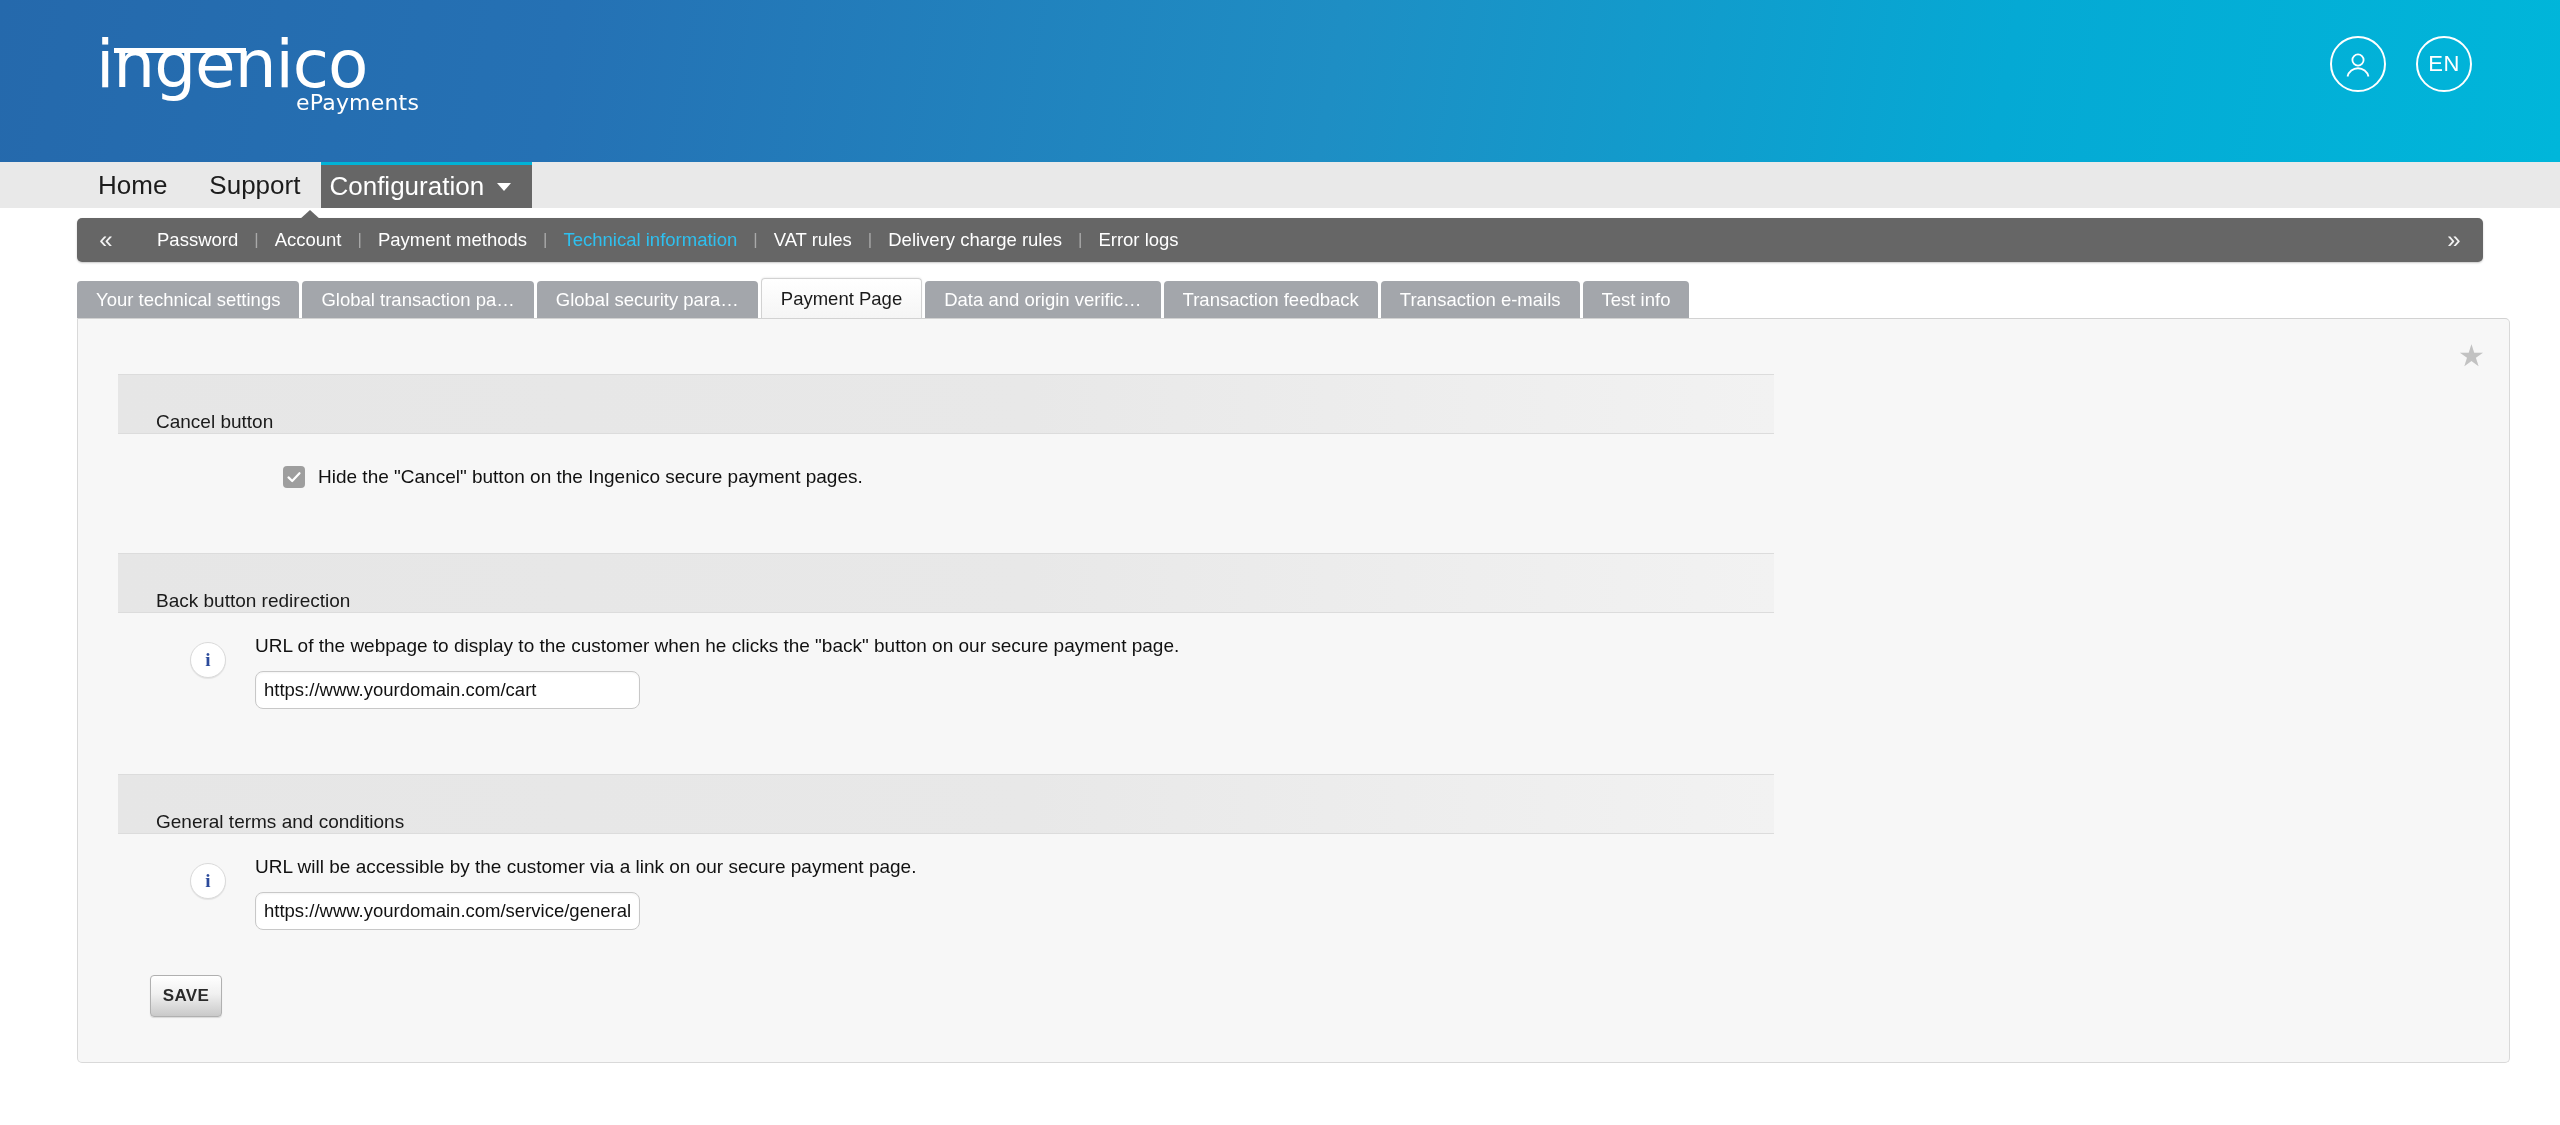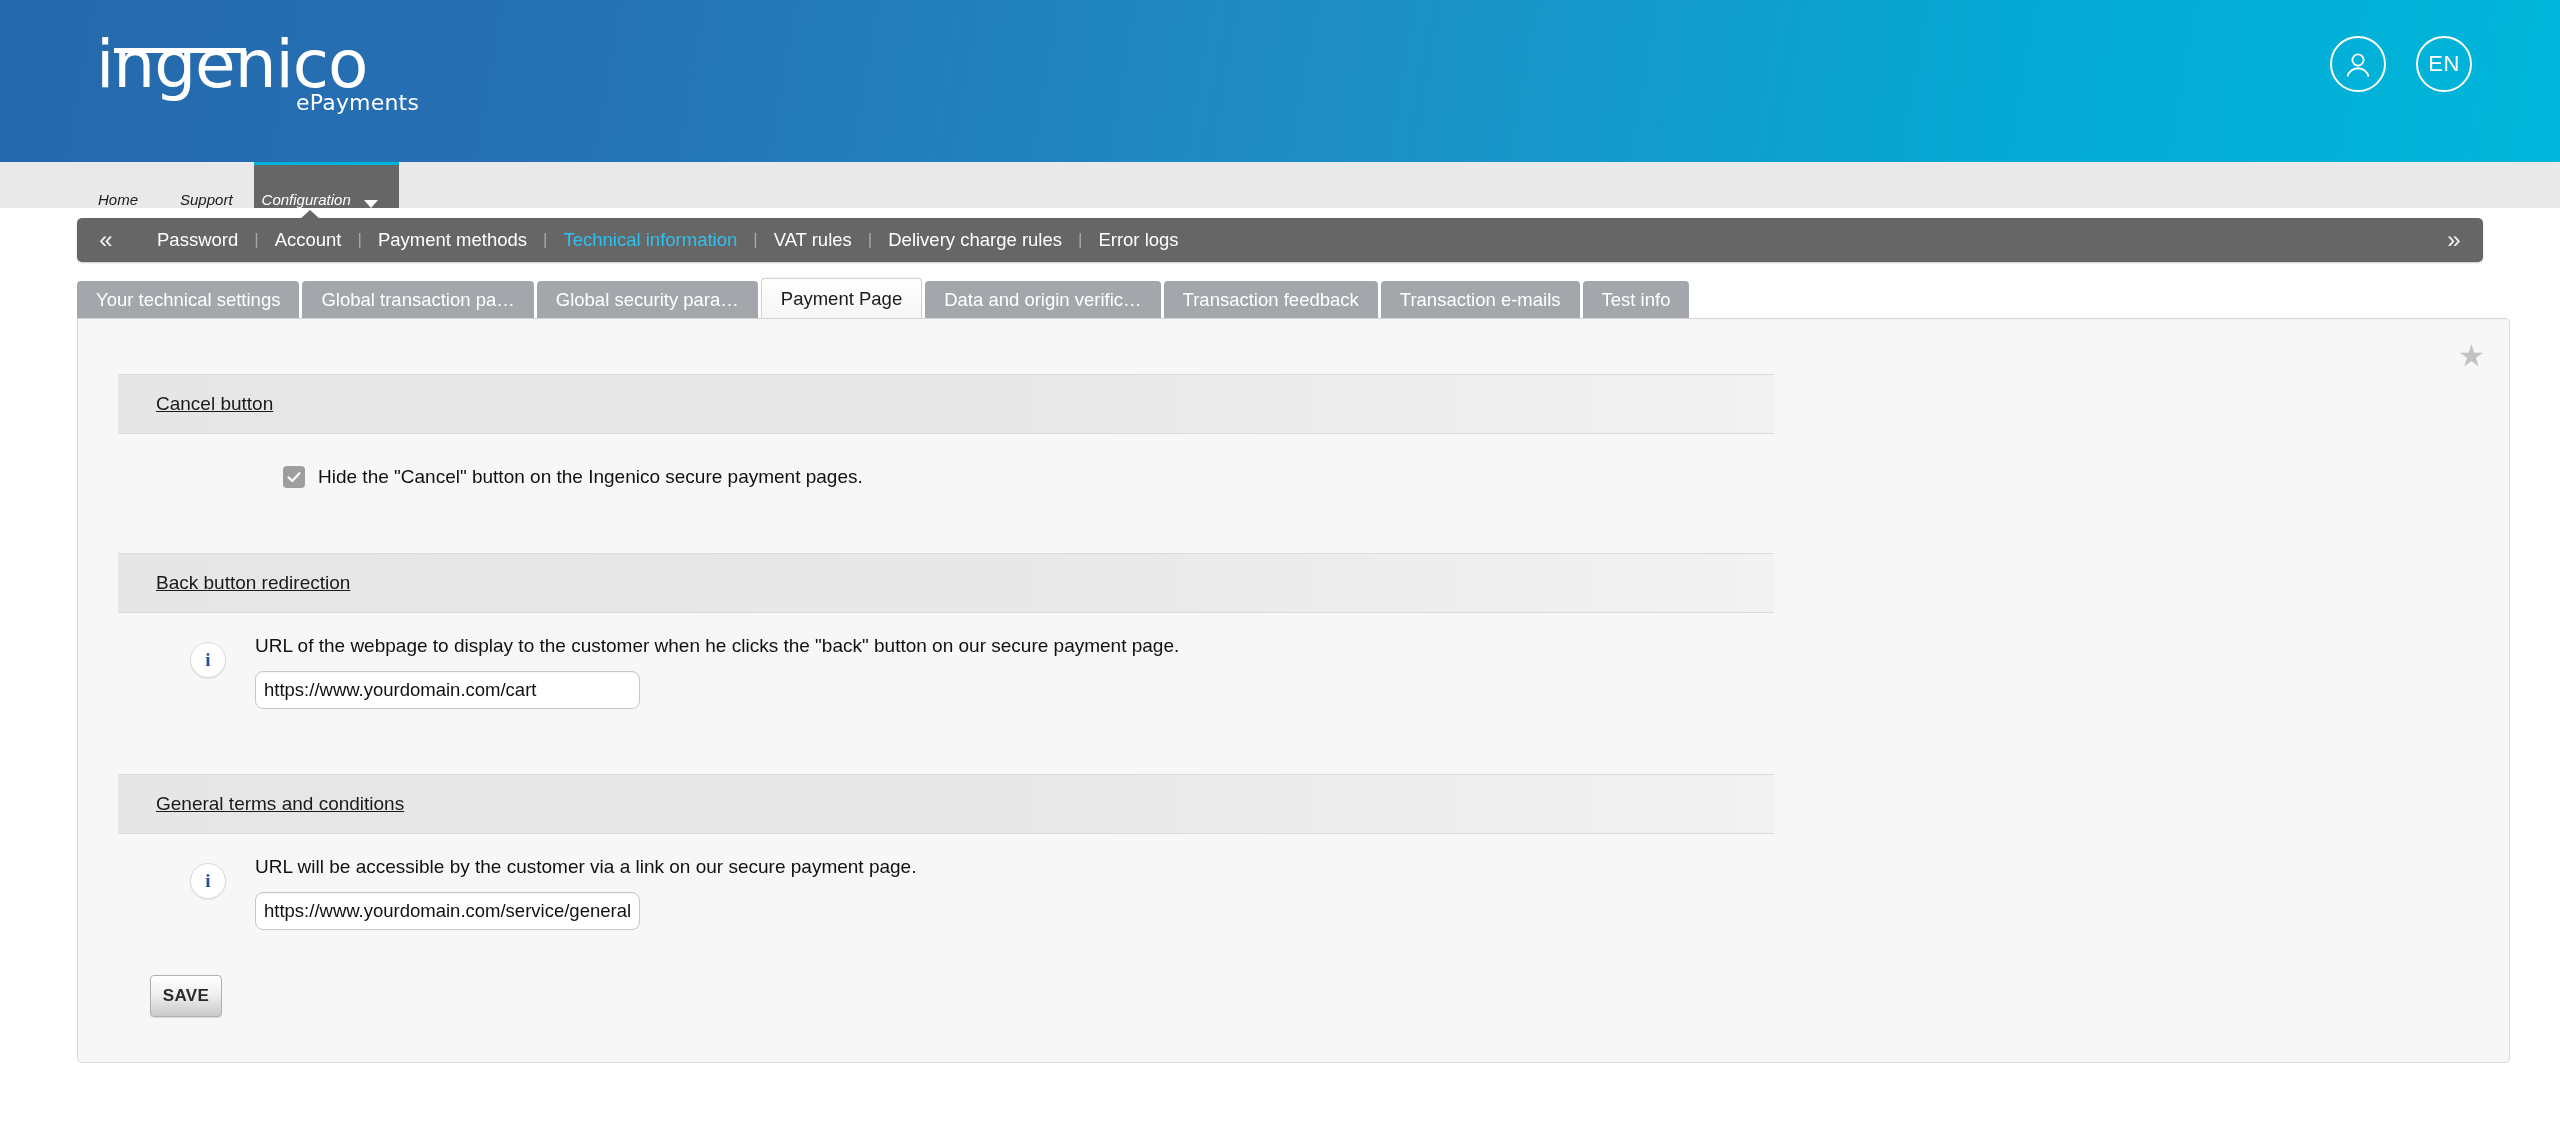--- a/index.html
+++ b/index.html
@@ -71,27 +71,26 @@
   
   .mainnav {
     height: 46px;
     background: #e9e9e9;
     display: flex;
     align-items: stretch;
     padding-left: 77px;
     position: relative;
   }
   .mainnav-item {
-    display: flex; align-items: flex-end;
+    display: flex; align-items: center;
     padding: 0 21px;
-    font-size: 15px;
+    font-size: 26px;
     color: #1c1c1c;
     cursor: pointer;
     white-space: nowrap;
-    font-style: italic;
   }
   .mainnav-item.active {
     background: #666666;
     color: #ffffff;
     border-top: 3px solid #00b3d7;
     position: relative;
     padding-left: 8px;
   }
   .caret-down {
     display: inline-block;
@@ -214,25 +213,24 @@
     cursor: pointer;
   }
   .section-head {
     margin: 0 0 0 40px;
     width: 1656px;
     height: 60px;
     background: linear-gradient(to right, #e6e6e6 0%, #e8e8e8 55%, #f2f2f2 100%);
     border-top: 1px solid #dcdcdc;
     border-bottom: 1px solid #dcdcdc;
     display: flex;
-    align-items: center;
+    align-items: flex-end;
     padding-left: 38px;
     font-size: 19px;
     color: #1a1a1a;
-    text-decoration: underline;
   }
   .sec1 { margin-top: 55px; }
   .sec2 { margin-top: 65px; }
   .sec3 { margin-top: 65px; }
 
   .cb-row {
     display: flex;
     align-items: center;
     margin: 32px 0 0 205px;
   }

